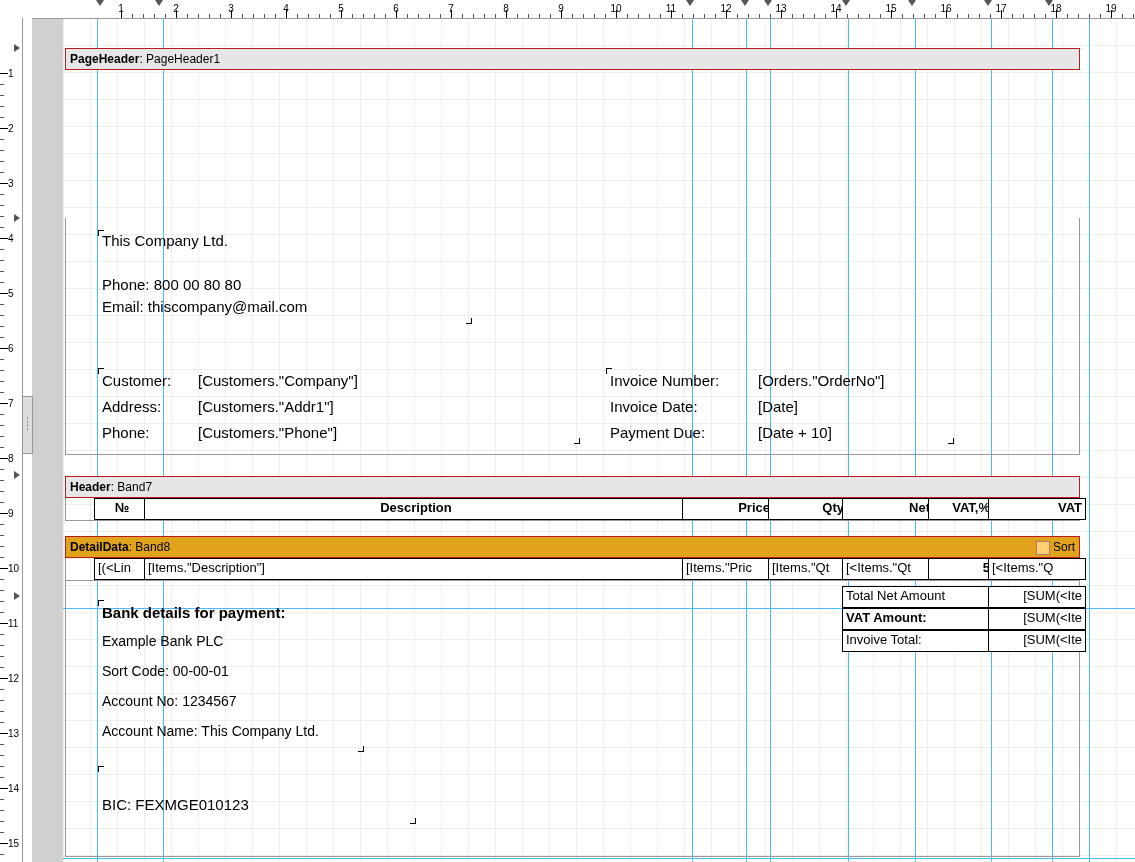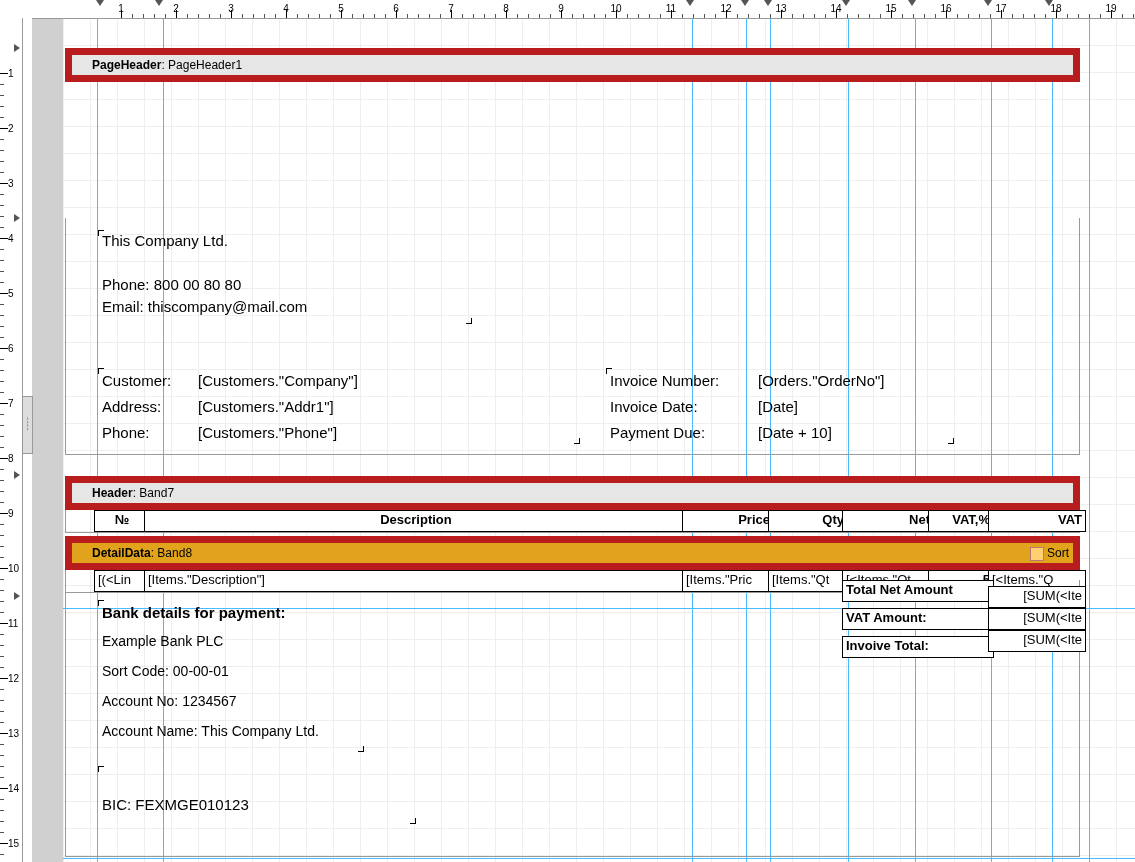--- a/index.html
+++ b/index.html
@@ -26,21 +26,21 @@
   linear-gradient(to right,#eee 1px,transparent 1px),
   linear-gradient(to bottom,#eee 1px,transparent 1px);
   background-size:27px 27px}
 
 .guide-v{position:absolute;top:0;bottom:0;width:0;border-left:1px solid #48bcff;z-index:7;pointer-events:none}
 .guide-h{position:absolute;left:0;right:0;height:0;border-top:1px solid #48bcff;z-index:7;pointer-events:none}
 .marker-down{position:absolute;top:0;width:0;height:0;border-left:4px solid transparent;border-right:4px solid transparent;border-top:6px solid #555;z-index:32;transform:translateX(-4px)}
 .marker-left{position:absolute;left:14px;width:0;height:0;border-top:4px solid transparent;border-bottom:4px solid transparent;border-left:6px solid #555;z-index:32;transform:translateY(-4px)}
 
 .band{position:absolute;left:2px;right:55px;z-index:10}
-.band-title{height:20px;line-height:20px;border:7px solid #b91c1c;padding-left:20px}
+.band-title{height:20px;line-height:20px;border:1px solid #b91c1c;padding-left:4px}
 .bt-grey{background:#e6e6e6}
 .bt-orange{background:#e2a31c}
 .band-body{border:1px solid #999;border-top:none;position:relative;background:transparent}
 .lbl{position:absolute;font-size:14px;line-height:18px;white-space:pre}
 .corners{position:absolute;border:1px dashed transparent}
 .corners::before,.corners::after{content:"";position:absolute;width:5px;height:5px;border:1px solid #000}
 .corners::before{left:-1px;top:-1px;border-right:none;border-bottom:none}
 .corners::after{right:-1px;bottom:-1px;border-left:none;border-top:none}
 .cell{position:absolute;border:1px solid #000;background:#fff;font-size:13px;line-height:18px;height:20px;padding:0 3px;overflow:hidden;white-space:nowrap}
 .cell.r{text-align:right}
@@ -318,25 +318,25 @@
         <div class="cell" style="left:702px;width:72px">[Items."Qt</div>
         <div class="cell" style="left:776px;width:84px">[&lt;Items."Qt</div>
         <div class="cell r" style="left:862px;width:58px;font-weight:700">5</div>
         <div class="cell" style="left:922px;width:90px">[&lt;Items."Q</div>
       </div>
     </div>
 
     <div class="band" style="top:562px">
       <div class="band-body" style="height:276px">
 
-        <div class="cell" style="left:776px;top:0;width:144px;font-weight:700">Total Net Amount</div>
+        <div class="cell" style="left:776px;top:6px;width:144px;font-weight:400">Total Net Amount</div>
         <div class="cell r" style="left:922px;top:6px;width:90px">[SUM(&lt;Ite</div>
         <div class="cell" style="left:776px;top:28px;width:144px;font-weight:700">VAT Amount:</div>
         <div class="cell r" style="left:922px;top:28px;width:90px">[SUM(&lt;Ite</div>
-        <div class="cell" style="left:776px;top:56px;width:144px;font-weight:700">Invoive Total:</div>
+        <div class="cell" style="left:776px;top:50px;width:144px;font-weight:400">Invoive Total:</div>
         <div class="cell r" style="left:922px;top:50px;width:90px">[SUM(&lt;Ite</div>
 
         <div class="corners" style="left:32px;top:20px;width:264px;height:150px"></div>
         <span class="lbl" style="left:36px;top:24px;font-size:15px;font-weight:700">Bank details for payment:</span>
         <span class="lbl" style="left:36px;top:52px">Example Bank PLC</span>
         <span class="lbl" style="left:36px;top:82px">Sort Code: 00-00-01</span>
         <span class="lbl" style="left:36px;top:112px">Account No: 1234567</span>
         <span class="lbl" style="left:36px;top:142px">Account Name: This Company Ltd.</span>
 
         <div class="corners" style="left:32px;top:186px;width:316px;height:56px"></div>

